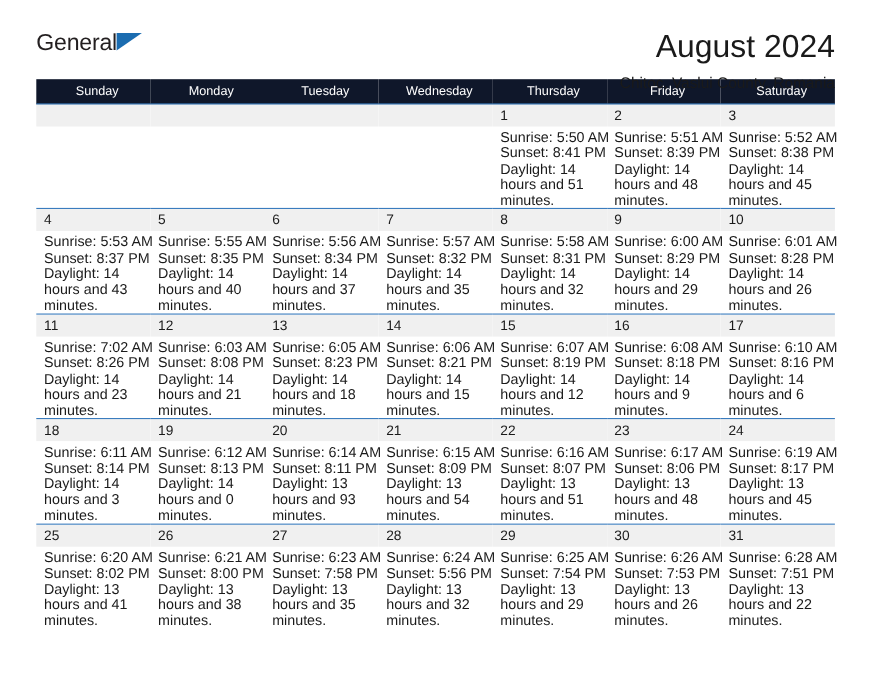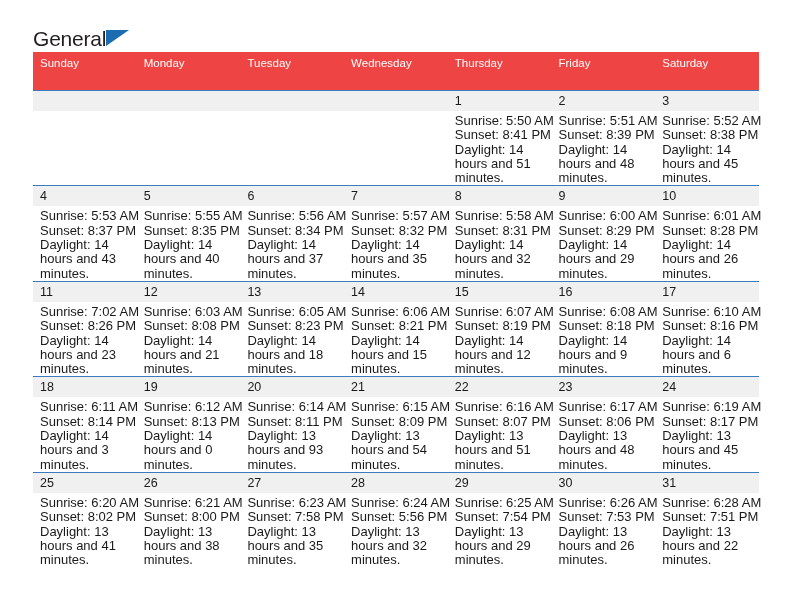--- a/index.html
+++ b/index.html
@@ -21,21 +21,21 @@
     box-sizing: border-box;
     padding: 0 33px;
   }
 
   
   .header {
     display: flex;
     align-items: flex-start;
     justify-content: space-between;
     padding-top: 26px;
-    height: 52px;
+    height: 72px;
     box-sizing: border-box;
   }
   .brand {
     position: relative;
     width: 120px;
     padding-top: 2px;
   }
   .brand-general {
     font-size: 21px;
     line-height: 22px;
@@ -78,26 +78,26 @@
     margin: 5px 0 0 0;
   }
 
   
   .calendar {
     width: 726px;
     border-collapse: collapse;
     table-layout: fixed;
   }
   .calendar th {
-    background: #ef4444;
+    background: #0f172a;
     color: #ffffff;
     font-size: 11.5px;
     font-weight: normal;
-    text-align: left;
-    padding: 5px 0 21px 7px;
+    text-align: center;
+    padding: 5px 0 5px 7px;
     height: 18px;
     box-sizing: border-box;
   }
   .calendar td {
     vertical-align: top;
     padding: 0;
     border-top: 1px solid #3a7cbe;
     height: 89px;
     box-sizing: border-box;
   }
@@ -125,20 +125,24 @@
 </style>
 </head>
 <body>
 
 <div class="page">
 
   <div class="header">
     <div class="brand">
       <span class="brand-general">General</span>
       <span class="brand-triangle"></span>
+    </div>
+    <div class="title-wrap">
+      <h1 class="cal-title">August 2024</h1>
+      <p class="cal-subtitle">Chitoc, Vaslui County, Romania</p>
     </div>
   </div>
 
   <table class="calendar">
     <thead>
       <tr id="weekday-row">
           <th>Sunday</th>
           <th>Monday</th>
           <th>Tuesday</th>
           <th>Wednesday</th>

